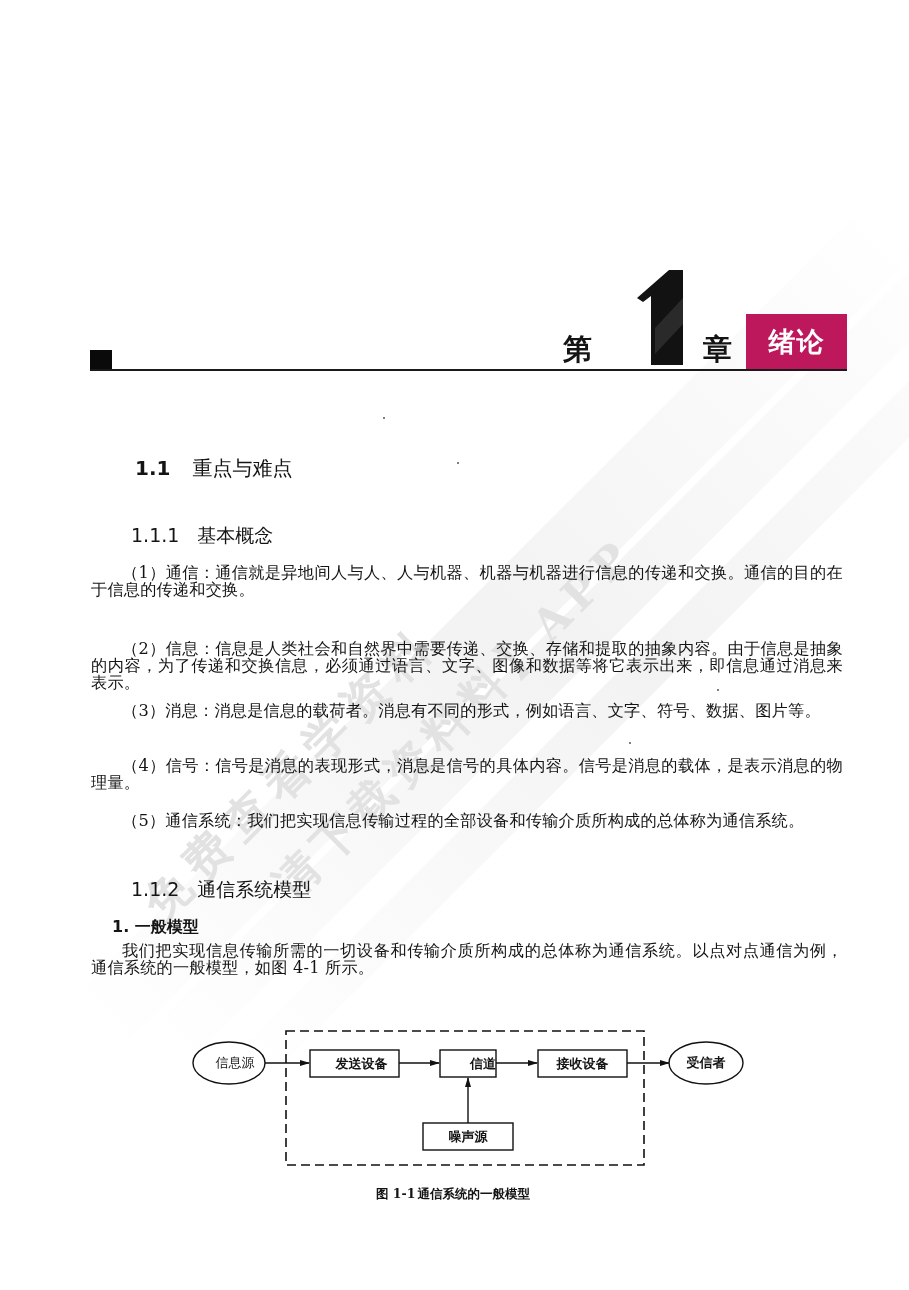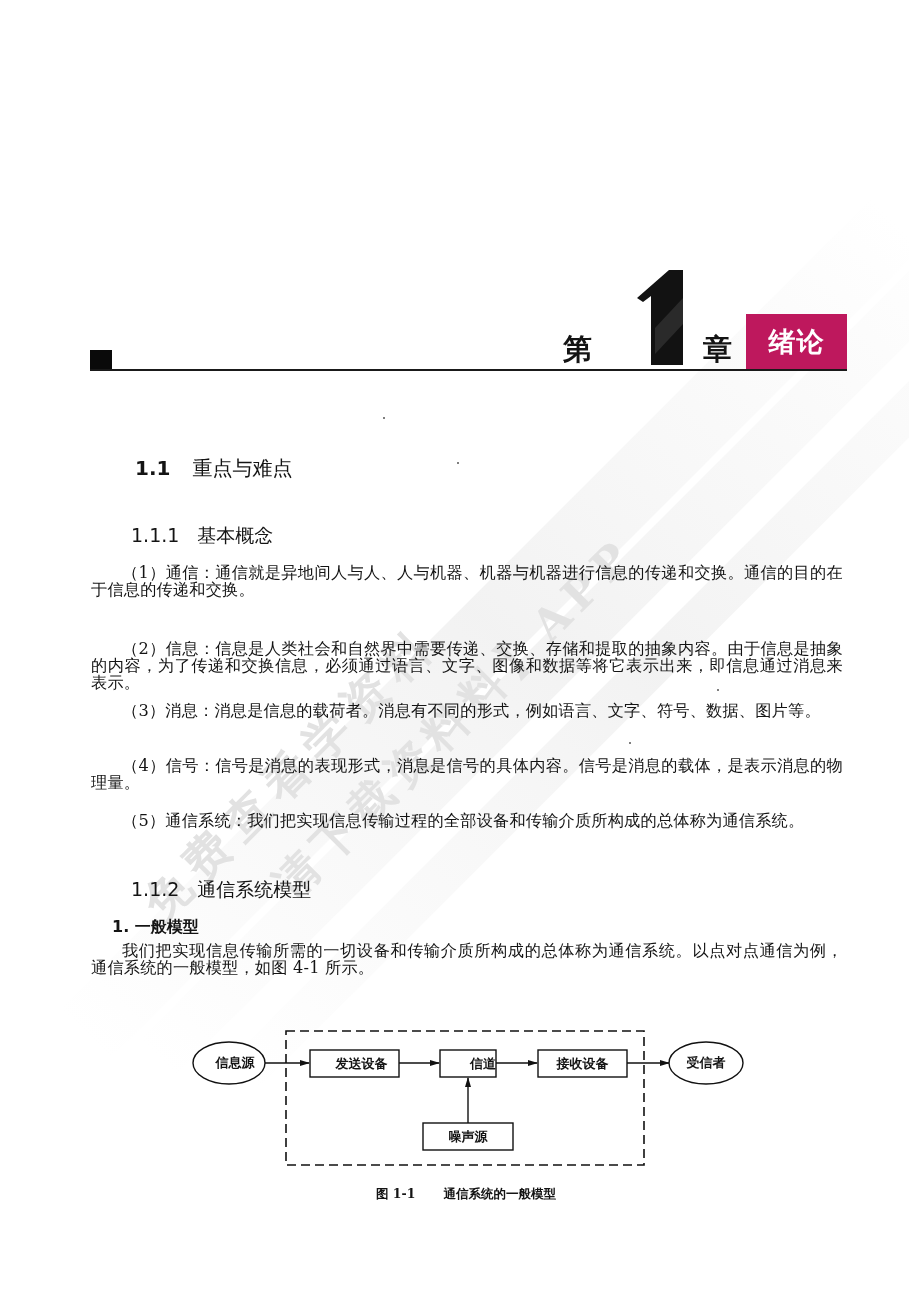--- a/index.html
+++ b/index.html
@@ -37,21 +37,21 @@
   .para { left: 91px; width: 752px; font-size: 16.2px; line-height: 17px; text-indent: 31px; text-align: justify; letter-spacing: 0.2px; }
   .p1 { top: 564px; }
   .p2 { top: 640px; }
   .p3 { top: 702px; }
   .p4 { top: 757px; }
   .p5 { top: 812px; }
   .p6 { top: 942px; }
   
   .fig { left: 0; top: 0; width: 909px; height: 1290px; }
   .fig-caption { left: 376px; top: 1186px; font-size: 12.5px; font-weight: bold; }
-  .fig-caption .num { margin-right: 28px; }
+  .fig-caption .num { margin-right: 2px; }
   .dot { position: absolute; width: 2px; height: 2px; background: #555; border-radius: 1px; }
 </style>
 </head>
 <body>
 
 <div class="stripe" style="left:60px; top:1010px; width:1150px; height:70px;"></div>
 <div class="stripe" style="left:140px; top:1040px; width:1150px; height:50px;"></div>
 <div class="stripe" style="left:230px; top:1060px; width:1150px; height:40px;"></div>
 
 <div class="wm" style="left:130px; top:890px; font-size:46px; transform: rotate(-45deg); letter-spacing:10px;">免费查看学资料</div>
@@ -108,21 +108,21 @@
 
   <rect x="423" y="1123" width="90" height="27" fill="#fff" stroke="#111" stroke-width="1.4"></rect>
 
   <line x1="265" y1="1063" x2="309" y2="1063" stroke="#111" stroke-width="1.4" marker-end="url(#arr)"></line>
   <line x1="399" y1="1063" x2="439" y2="1063" stroke="#111" stroke-width="1.4" marker-end="url(#arr)"></line>
   <line x1="496" y1="1063" x2="537" y2="1063" stroke="#111" stroke-width="1.4" marker-end="url(#arr)"></line>
   <line x1="627" y1="1063" x2="669" y2="1063" stroke="#111" stroke-width="1.4" marker-end="url(#arr)"></line>
   <line x1="468" y1="1123" x2="468" y2="1078" stroke="#111" stroke-width="1.4" marker-end="url(#arr)"></line>
 </svg>
 
-<div class="abs" style="left:193px; top:1054px; width:84px; text-align:center; font-size:13px; font-weight:bold;">信息源</div>
+<div class="abs" style="left:193px; top:1054px; width:84px; text-align:center; font-size:13px; font-weight:normal;">信息源</div>
 <div class="abs" style="left:310px; top:1055px; width:103px; text-align:center; font-size:13px; font-weight:bold;">发送设备</div>
 <div class="abs" style="left:440px; top:1055px; width:56px; text-align:right; font-size:13px; font-weight:bold;">信道</div>
 <div class="abs" style="left:538px; top:1055px; width:89px; text-align:center; font-size:13px; font-weight:bold;">接收设备</div>
 <div class="abs" style="left:669px; top:1054px; width:74px; text-align:center; font-size:13px; font-weight:bold;">受信者</div>
 <div class="abs" style="left:423px; top:1128px; width:90px; text-align:center; font-size:13px; font-weight:bold;">噪声源</div>
 
 <div class="abs fig-caption">
   <span class="num">图 1-1</span><span>通信系统的一般模型</span>
 </div>
 

